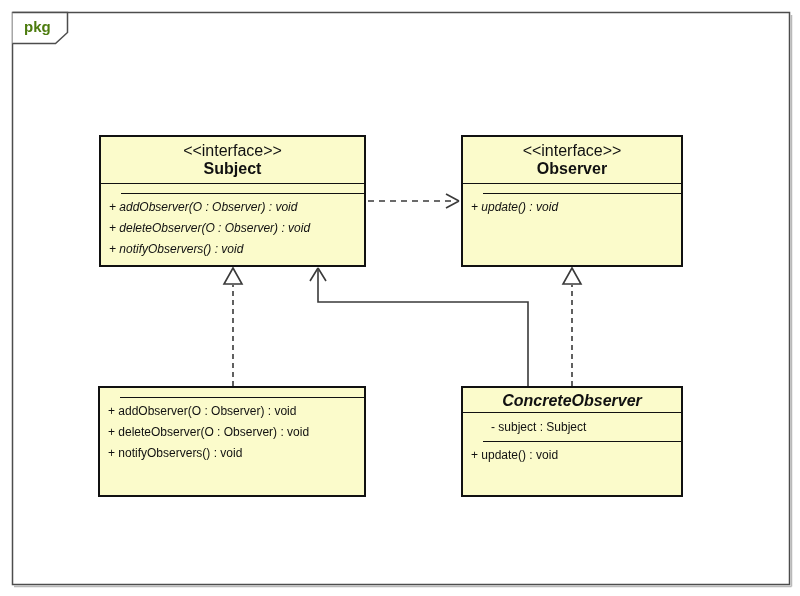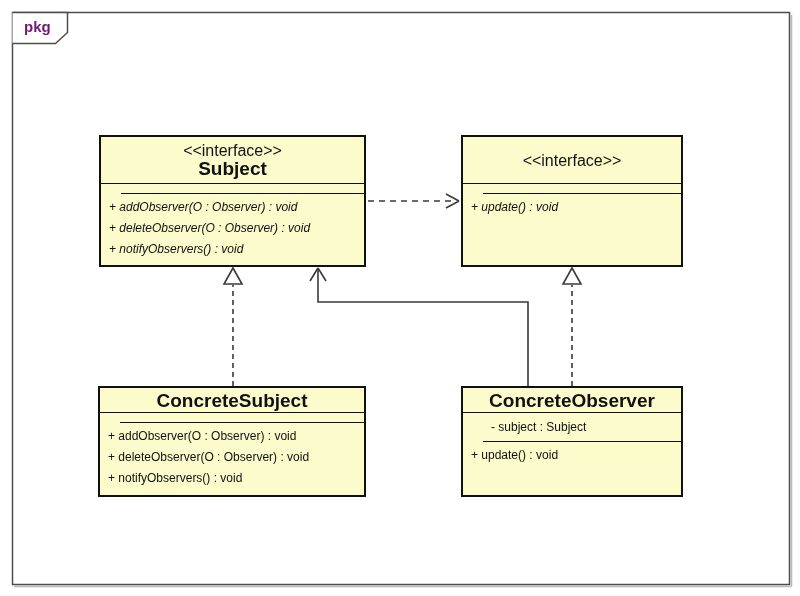--- a/index.html
+++ b/index.html
@@ -2,50 +2,50 @@
 <html><head>
 <meta charset="utf-8">
 <style>
   html,body { margin:0; padding:0; background:#fff; }
   .canvas {
     position:relative; width:800px; height:596px; background:#ffffff;
     font-family:"Liberation Sans", sans-serif; color:#111; overflow:hidden;
   }
   .lines-layer { position:absolute; left:0; top:0; width:800px; height:596px; }
   .frame-label {
-    position:absolute; left:24px; top:18px; font-size:15px; font-weight:bold; color:#701a75;
+    position:absolute; left:24px; top:18px; font-size:15px; font-weight:bold; color:#4d7c0f;
   }
   .uml-class {
     position:absolute; background:#fbfbcb; border:2px solid #111;
     box-sizing:border-box; display:flex; flex-direction:column;
   }
   .uml-header {
     border-bottom:1px solid #111; text-align:center;
     display:flex; flex-direction:column; justify-content:center; flex:0 0 auto;
   }
   .uml-stereotype { font-size:16px; line-height:17px; }
-  .uml-name { font-size:19px; font-weight:bold; line-height:19px; }
+  .uml-name { font-size:16px; font-weight:bold; line-height:19px; }
   .uml-attrs { border-bottom:1px solid #111; flex:0 0 auto; box-sizing:border-box;margin-left:20px; }
   .uml-methods { flex:1 1 auto; padding-top:3px; }
   .member { font-size:12px; line-height:21px; padding-left:8px; white-space:nowrap; }
   .attr-row { line-height:28px; }
   .interface .uml-methods .member { font-style:italic; }
 
   
   .class-subject          { left:99px;  top:135px; width:267px; height:132px; }
   .class-subject .uml-header { height:46px; }
   .class-subject .uml-attrs  { height:10px; }
   .class-observer         { left:461px; top:135px; width:222px; height:132px; }
   .class-observer .uml-header { height:46px; }
   .class-observer .uml-attrs  { height:10px; }
   .class-concrete-subject { left:98px;  top:386px; width:268px; height:111px; }
   .class-concrete-subject .uml-header { height:24px; }
   .class-concrete-subject .uml-attrs  { height:10px; }
   .class-concrete-observer{ left:461px; top:386px; width:222px; height:111px; }
-  .class-concrete-observer .uml-header { height:24px; }
+  .class-concrete-observer .uml-header { height:24px;font-style:italic; }
   .class-concrete-observer .uml-attrs  { height:29px; }
 </style>
 </head>
 <body>
 
 <div class="canvas">
 
   <svg class="lines-layer" width="800" height="596" viewBox="0 0 800 596" fill="none" stroke-linecap="butt">
 
     <g stroke="#4d4d4d" stroke-width="1.5">
@@ -86,31 +86,29 @@
     <div class="uml-methods">
       <div class="member">+ addObserver(O : Observer) : void</div>
       <div class="member">+ deleteObserver(O : Observer) : void</div>
       <div class="member">+ notifyObservers() : void</div>
     </div>
   </div>
 
   <div class="uml-class interface class-observer">
     <div class="uml-header">
       <div class="uml-stereotype">&lt;&lt;interface&gt;&gt;</div>
+      <div class="uml-name">Observer</div>
     </div>
     <div class="uml-attrs"></div>
     <div class="uml-methods">
       <div class="member">+ update() : void</div>
     </div>
   </div>
 
   <div class="uml-class class-concrete-subject">
-    <div class="uml-header">
-      <div class="uml-name">ConcreteSubject</div>
-    </div>
     <div class="uml-attrs"></div>
     <div class="uml-methods">
       <div class="member">+ addObserver(O : Observer) : void</div>
       <div class="member">+ deleteObserver(O : Observer) : void</div>
       <div class="member">+ notifyObservers() : void</div>
     </div>
   </div>
 
   <div class="uml-class class-concrete-observer">
     <div class="uml-header">

